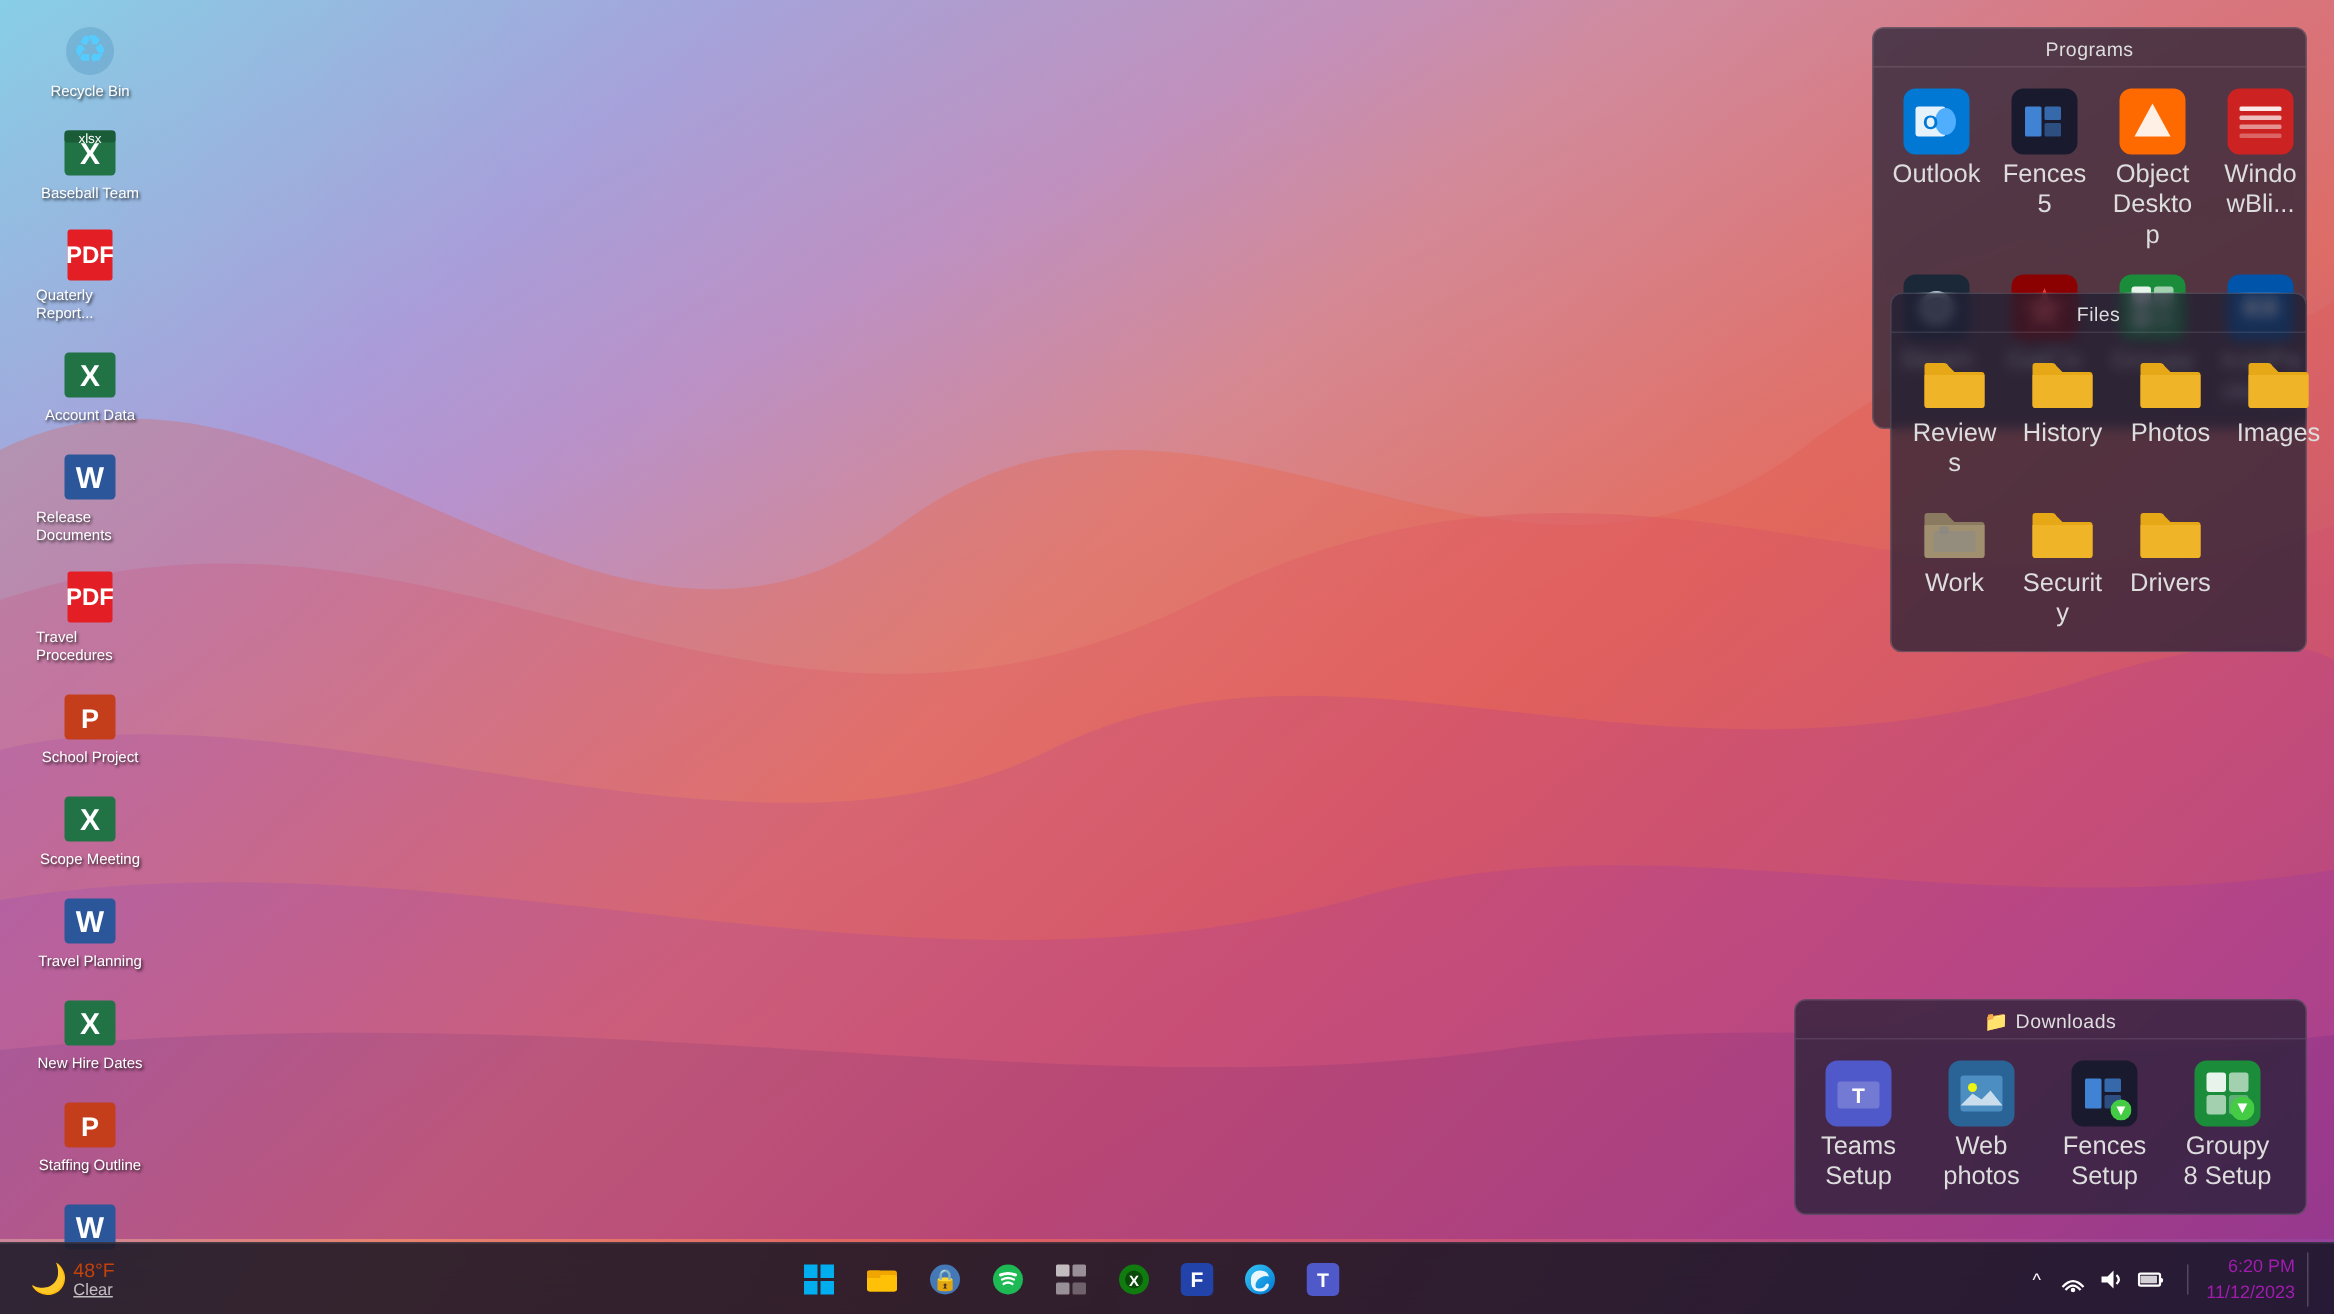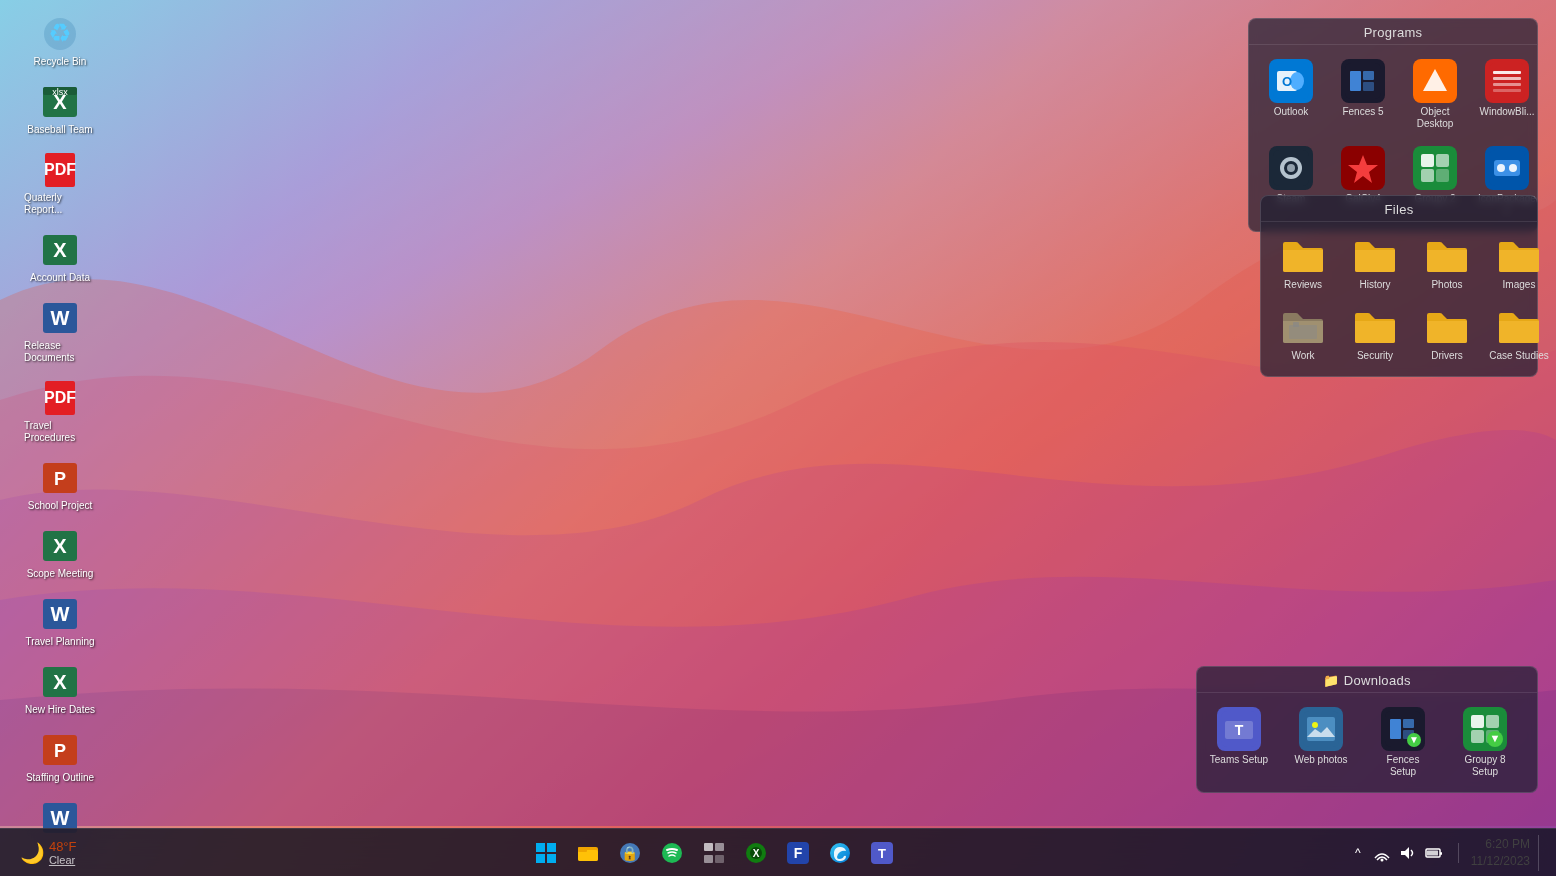--- a/index.html
+++ b/index.html
@@ -101,21 +101,21 @@
       display: flex;
       flex-direction: column;
       align-items: center;
       cursor: pointer;
       padding: 6px 4px;
       border-radius: 4px;
       width: 68px;
     }
 
     .fence-item-label {
-      font-size: 10px;
+      font-size: 17px;
       color: #ddd;
       text-align: center;
       line-height: 1.2;
       word-break: break-word;
     }
 
     
     .taskbar {
       position: absolute;
       bottom: 0;
@@ -161,21 +161,21 @@
       align-items: center;
       justify-content: center;
       border-radius: 4px;
       cursor: pointer;
       font-size: 20px;
       color: white;
     }
 
     .taskbar-clock {
       font-size: 12px;
-      color: #404040;
+      color: #a21caf;
       text-align: right;
       line-height: 1.4;
       cursor: pointer;
       padding: 0 4px;
     }
 
     .weather-widget {
       display: flex;
       align-items: center;
       gap: 4px;
@@ -559,29 +559,20 @@
     <div class="fence-item">
       <div style="width:44px;height:40px;margin-bottom:3px;position:relative;">
         <svg width="44" height="38" viewBox="0 0 44 38">
             <path d="M2,10 L2,34 Q2,36 4,36 L40,36 Q42,36 42,34 L42,14 Q42,12 40,12 L22,12 L18,8 Q17,6 15,6 L4,6 Q2,6 2,8 Z" fill="#e6a817"></path>
             <path d="M2,14 L42,14 L42,34 Q42,36 40,36 L4,36 Q2,36 2,34 Z" fill="#f0b429"></path>
           </svg>
       </div>
       <span class="fence-item-label">Drivers</span>
     </div>
 
-    <div class="fence-item">
-      <div style="width:44px;height:40px;margin-bottom:3px;position:relative;">
-        <svg width="44" height="38" viewBox="0 0 44 38">
-            <path d="M2,10 L2,34 Q2,36 4,36 L40,36 Q42,36 42,34 L42,14 Q42,12 40,12 L22,12 L18,8 Q17,6 15,6 L4,6 Q2,6 2,8 Z" fill="#e6a817"></path>
-            <path d="M2,14 L42,14 L42,34 Q42,36 40,36 L4,36 Q2,36 2,34 Z" fill="#f0b429"></path>
-          </svg>
-      </div>
-      <span class="fence-item-label">Case Studies</span>
-    </div>
   </div>
 </div>
 
 <div class="fence-panel fence-downloads">
   <div class="fence-title">
     <span style="margin-right:4px;">📁</span><span>Downloads</span>
   </div>
   <div class="downloads-grid">
 
     <div class="fence-item">

